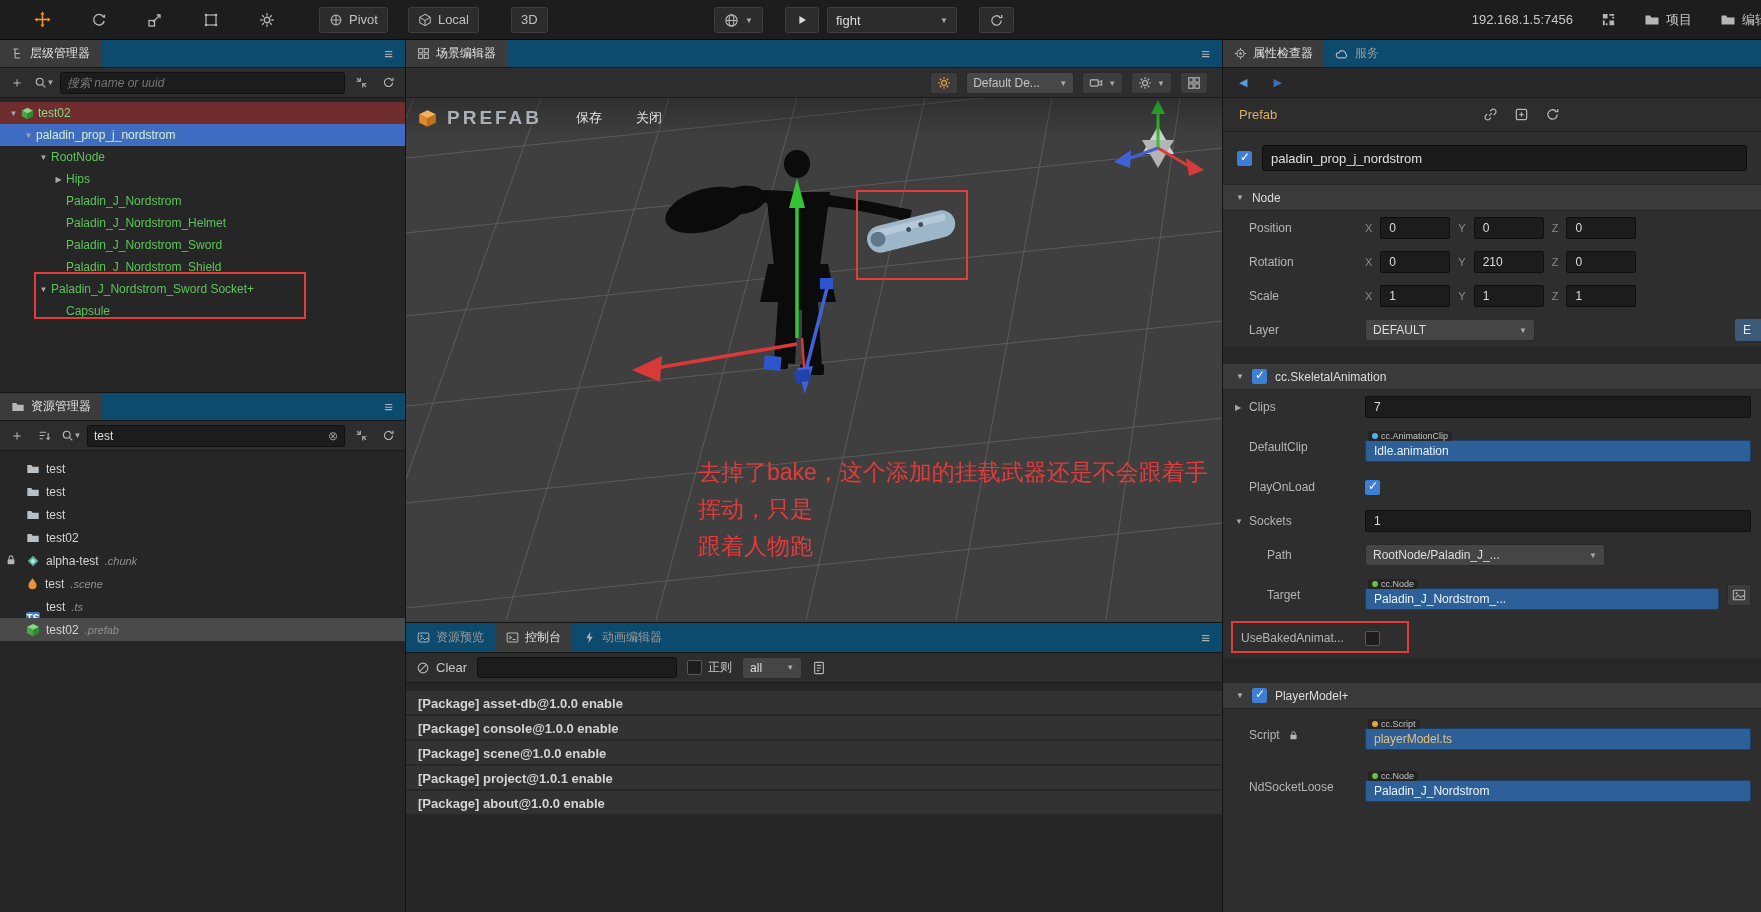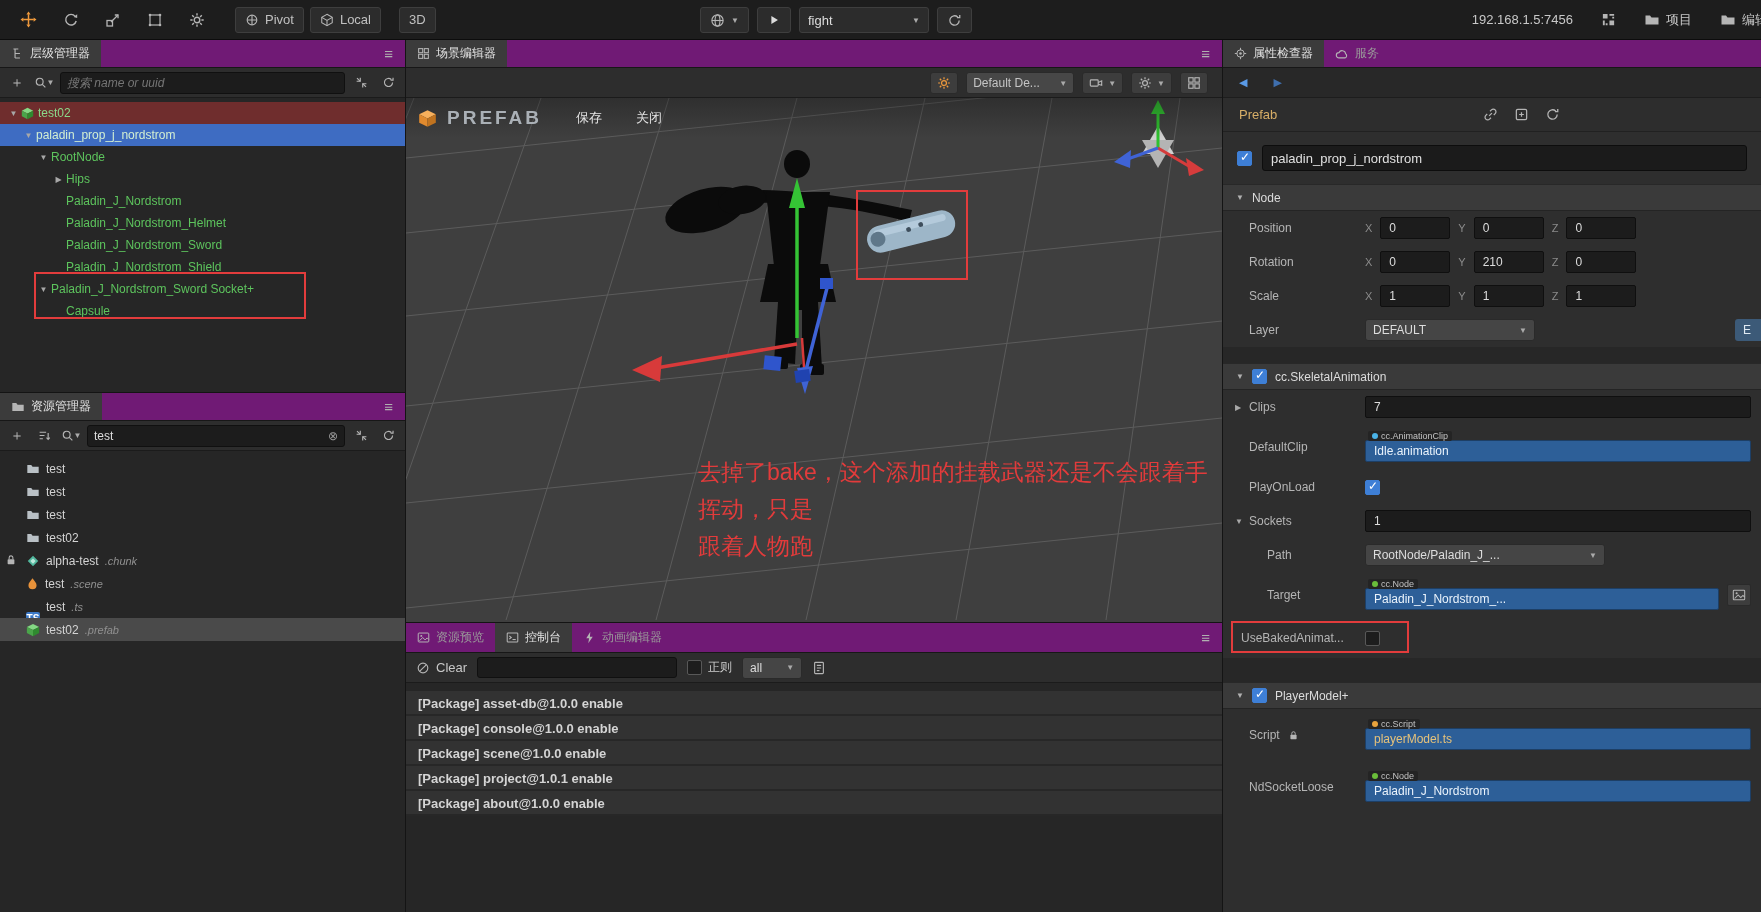--- a/index.html
+++ b/index.html
@@ -8,31 +8,31 @@
          font-family:"Liberation Sans", sans-serif; font-size:12px; }
   svg { display:block; }
   .ic { flex:none; color:#b5b5b5; }
 
   
   .topbar { position:absolute; left:0; top:0; width:1761px; height:40px;
             background:#1d1d1d; border-bottom:1px solid #0c0c0c;
             display:flex; align-items:center; gap:6px; padding:0 10px; }
   .tbtn { height:26px; min-width:28px; display:flex; align-items:center; justify-content:center;
           gap:6px; background:#2c2c2c; border:1px solid #3e3e3e; border-radius:3px;
-          color:#c0c0c0; padding:0 9px; font-size:13px; white-space:nowrap; }
+          color:#c0c0c0; padding:0 9px; font-size:13px; white-space:nowrap;margin-left:14px; }
   .tbtn.flat { background:transparent; border-color:transparent; }
   .tb-center { position:absolute; left:700px; top:0; height:40px; display:flex; align-items:center; gap:8px; }
   .tb-right { margin-left:auto; display:flex; align-items:center; gap:28px; font-size:13px; color:#c8c8c8; white-space:nowrap; }
   .tb-item { display:flex; align-items:center; gap:6px; }
   .caret { font-size:8px; color:#aaa; }
   .sel-like { height:26px; background:#2c2c2c; border:1px solid #3e3e3e; border-radius:3px;
               display:flex; align-items:center; padding:0 8px; gap:8px; color:#ddd; font-size:13px; }
 
   
-  .tabbar { height:28px; background:#701a75; display:flex; align-items:stretch; border-bottom:1px solid #171717; }
+  .tabbar { height:28px; background:#0c4a6e; display:flex; align-items:stretch; border-bottom:1px solid #171717; }
   .tab { display:flex; align-items:center; gap:6px; padding:0 11px; color:#9a9a9a; font-size:12px; }
   .tab.active { background:#3b3b3b; color:#e2e2e2; }
   .hamburger { margin-left:auto; align-self:center; padding:0 12px; color:#b0b0b0; font-size:15px; }
   .ptoolbar { height:30px; display:flex; align-items:center; gap:5px; padding:0 6px;
               background:#2d2d2d; border-bottom:1px solid #1b1b1b; }
   .sbtn { min-width:22px; height:22px; display:flex; align-items:center; justify-content:center;
           color:#b5b5b5; font-size:14px; border-radius:3px; }
   .searchbox { flex:1; height:22px; background:#1c1c1c; border:1px solid #101010; border-radius:3px;
                display:flex; align-items:center; padding:0 6px; gap:4px; }
   .searchbox input { flex:1; min-width:0; background:none; border:none; outline:none; color:#ddd;

